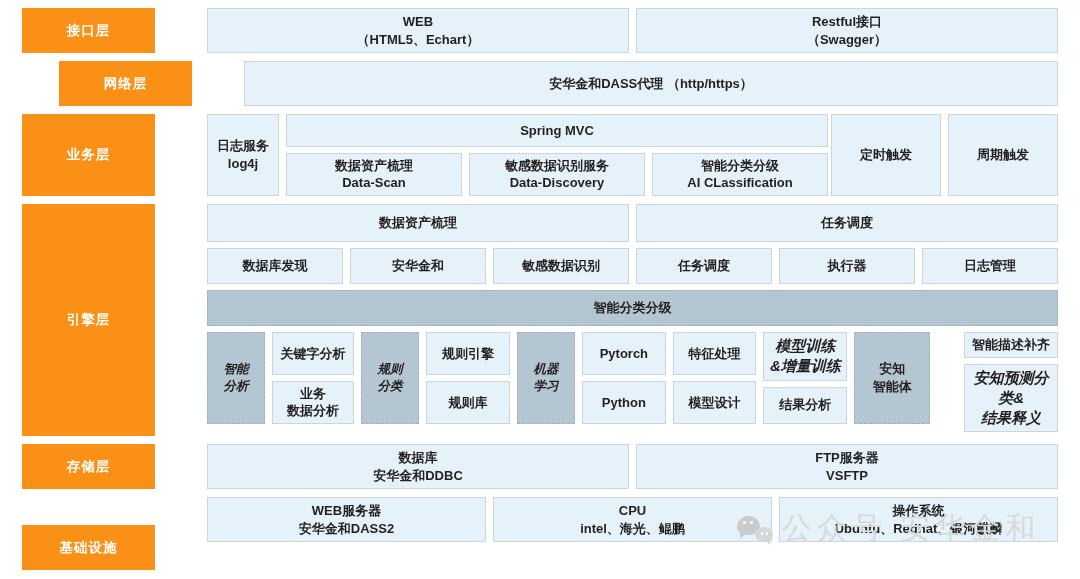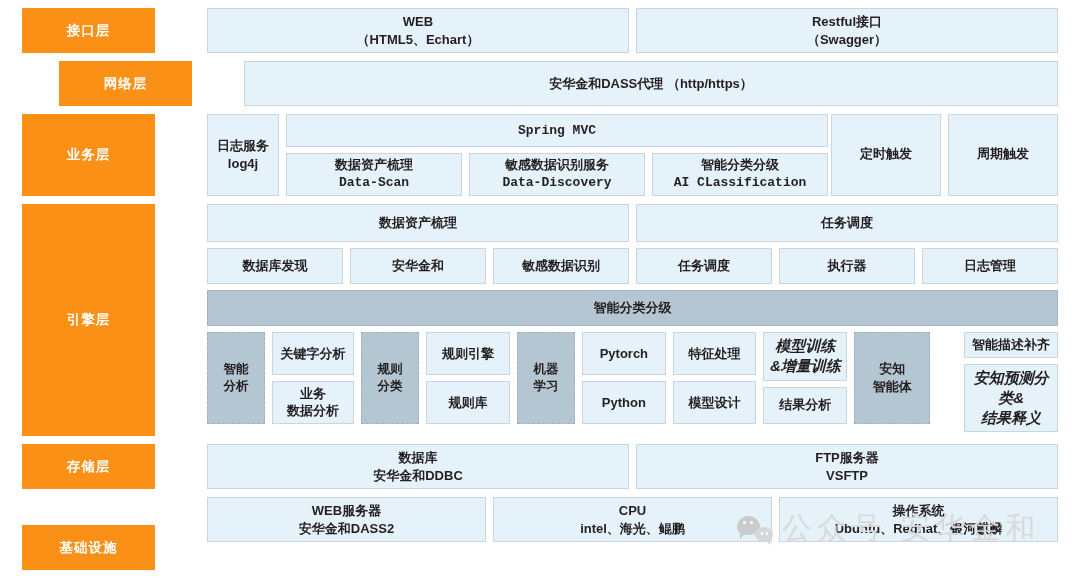--- a/index.html
+++ b/index.html
@@ -66,37 +66,37 @@
   
   .r-network{height:45px;padding-left:37px;}
   .r-network .layer-label{height:45px;}
   .r-network .row{height:45px;}
 
   
   .r-business{height:82px;}
   .r-business .layer-label{height:82px;}
   .biz-wrap{display:flex;gap:7px;height:82px;}
   .biz-log{width:72px;min-width:72px;}
-  .biz-right{flex:1;display:flex;gap:3px;font-family:Liberation Mono, monospace;}
+  .biz-right{flex:1;display:flex;gap:3px;}
   .biz-col-a{flex:3.08;display:flex;flex-direction:column;gap:6px;}
   .biz-col-b{flex:1.29;display:flex;flex-direction:column;gap:6px;}
   .biz-top{height:36px;}
   .biz-bot{flex:1;display:flex;gap:7px;}
   .biz-bot > .box{flex:1;}
 
   
   .r-engine{height:232px;}
   .r-engine .layer-label{height:232px;}
   .eng-head{display:flex;gap:7px;height:38px;}
   .eng-head > .box{flex:1;}
   .eng-sub{display:flex;gap:7px;height:36px;}
   .eng-sub > .box{flex:1;}
   .eng-ai-title{height:36px;}
   .eng-ai{display:flex;gap:7px;height:92px;}
-  .ai-tag{width:58px;min-width:58px;font-size:12.5px;}
+  .ai-tag{width:58px;min-width:58px;font-size:12.5px;font-style:italic;}
   .ai-pair{display:flex;flex-direction:column;gap:6px;}
   .ai-pair > .box{flex:1;}
   .ai-col-keyword{width:82px;min-width:82px;}
   .ai-col-rule{width:84px;min-width:84px;}
   .ai-col-single{flex:1;}
   .ai-col-anzhi{width:76px;min-width:76px;}
   .ai-col-last{flex:1.12;padding-left:27px;}
   .fs-small{font-size:15px;font-style:italic;}
 
   

